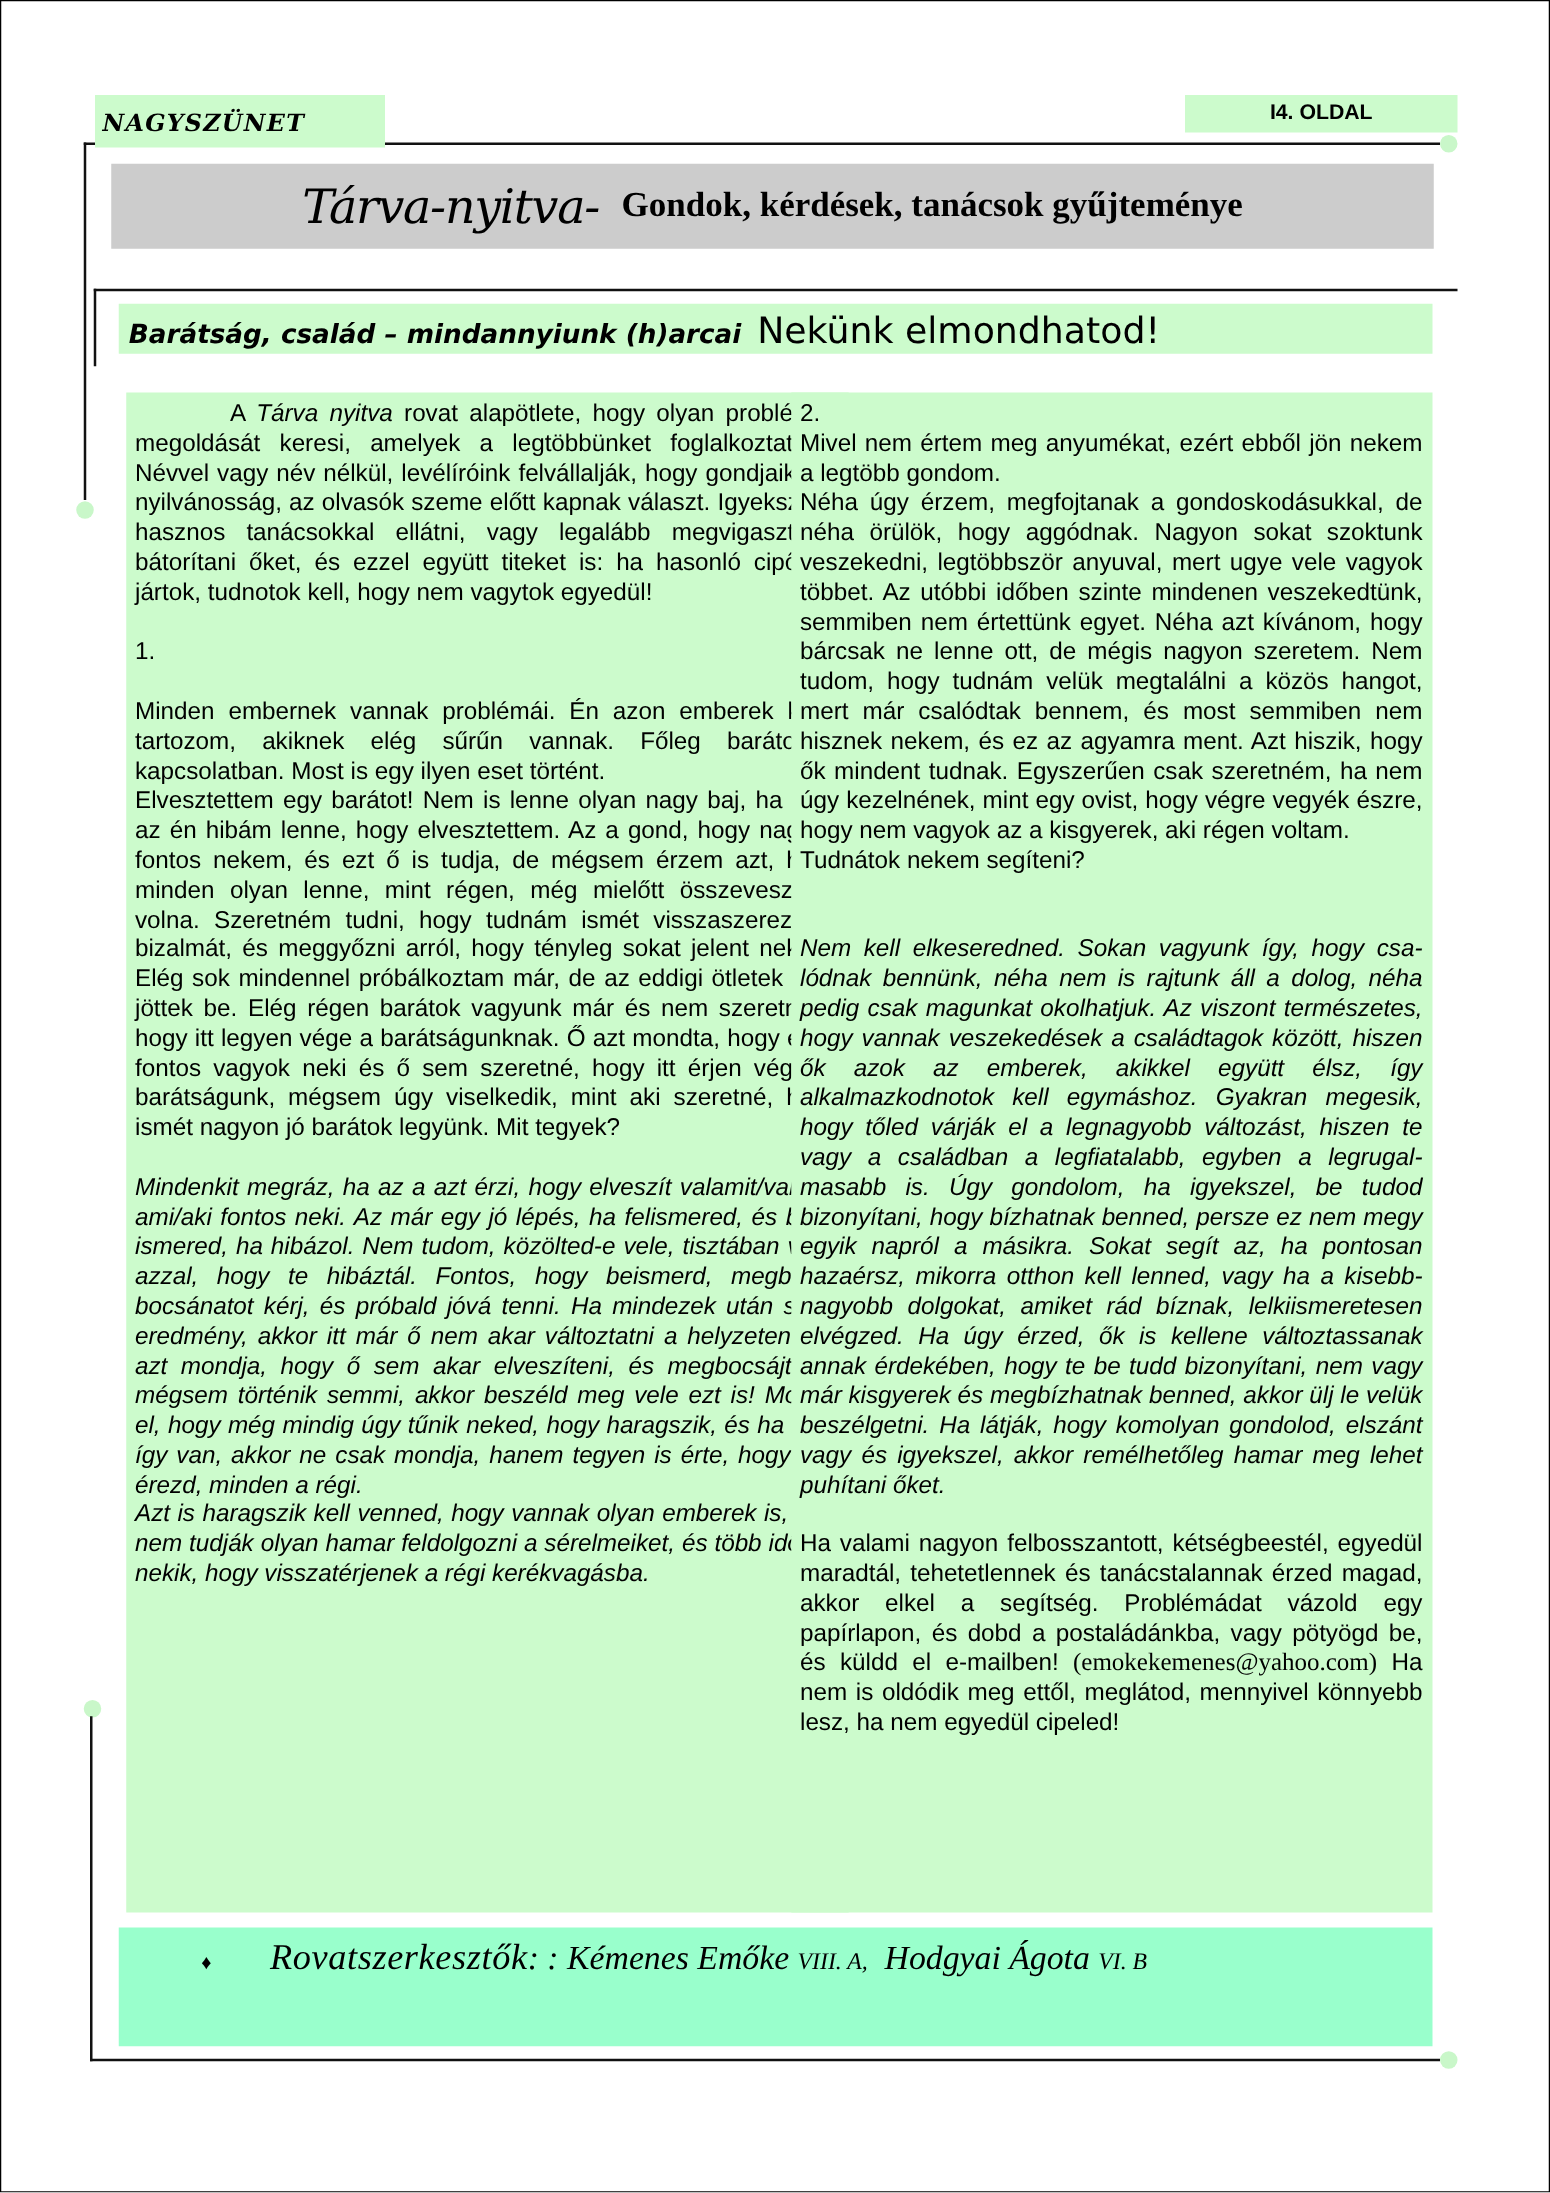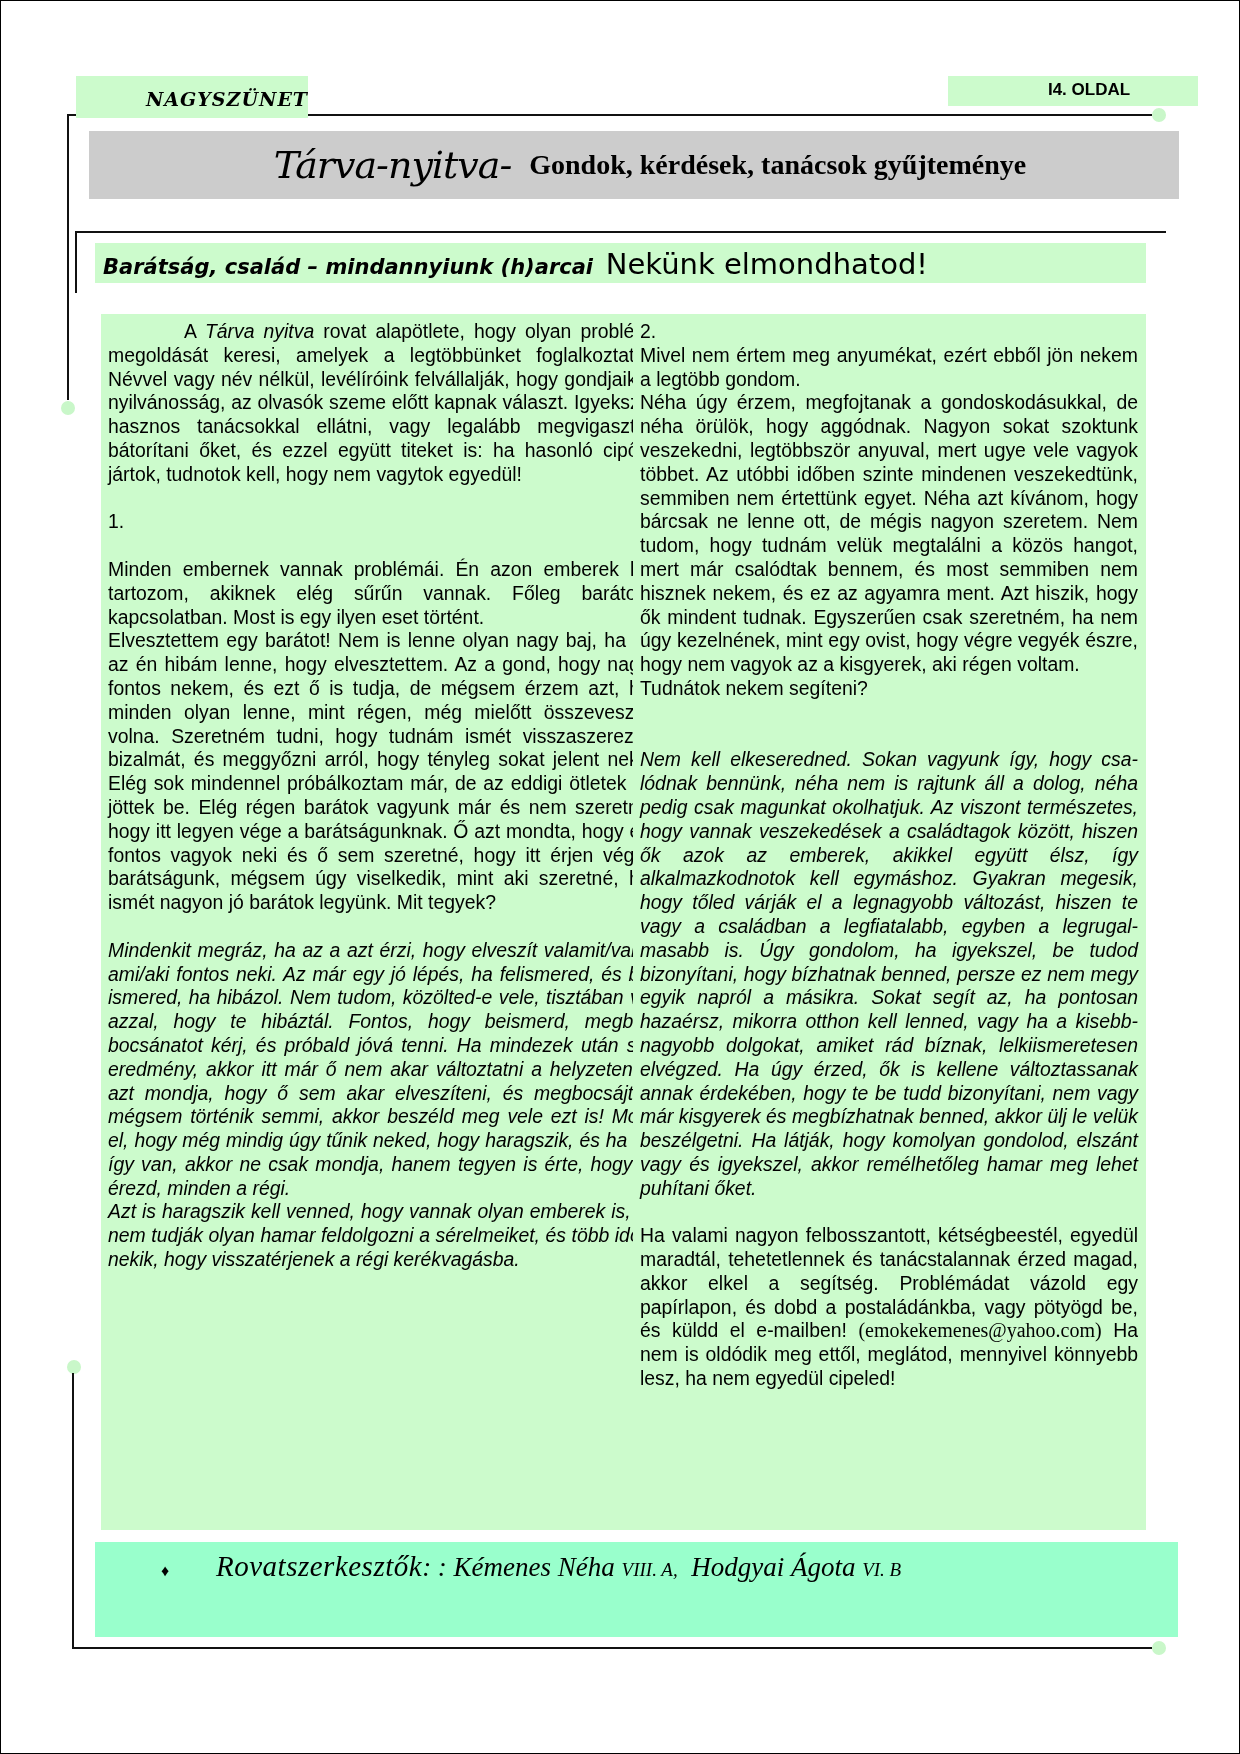--- a/index.html
+++ b/index.html
@@ -6,31 +6,31 @@
   body {
     width: 1240px; height: 1754px; position: relative; overflow: hidden;
     background: #ffffff;
     font-family: "Liberation Sans", sans-serif;
     color: #000;
   }
   .page-frame {
     position: absolute; left: 0; top: 0; width: 1238px; height: 1752px;
     border: 1px solid #000;
   }
-  .abs { position: absolute; padding-left: 32px; }
+  .abs { position: absolute; }
   .hline { position: absolute; height: 2px; background: #111; }
   .vline { position: absolute; width: 2px; background: #111; }
   .dot { position: absolute; width: 14px; height: 14px; border-radius: 50%; background: #c9f7c9; }
 
   .masthead {
     left: 76px; top: 76px; width: 232px; height: 42px;
     background: #ccfbcc;
     font-family: "DejaVu Serif", serif; font-weight: bold; font-style: italic;
     font-size: 19px; letter-spacing: 1px;
-    line-height: 46px; padding-left: 6px; box-sizing: border-box; text-align: right;
+    line-height: 46px; padding-left: 6px; box-sizing: border-box;
   }
   .page-no {
     left: 948px; top: 76px; width: 218px; height: 30px;
     background: #ccfbcc;
     font-family: "Liberation Sans", sans-serif; font-weight: bold;
     font-size: 17px; text-align: center; line-height: 28px;
   }
   .title-box {
     left: 89px; top: 131px; width: 1058px; height: 68px;
     background: #cccccc;
@@ -139,15 +139,15 @@
   <p>Tudnátok nekem segíteni?</p>
   <div class="gap2"></div>
   <p class="it">Nem kell elkeseredned. Sokan vagyunk így, hogy csa­lódnak bennünk, néha nem is rajtunk áll a dolog, néha pedig csak magunkat okolhatjuk. Az viszont természe­tes, hogy vannak veszekedések a családtagok között, hiszen ők azok az emberek, akikkel együtt élsz, így alkalmazkodnotok kell egymáshoz. Gyakran megesik, hogy tőled várják el a legnagyobb változást, hiszen te vagy a családban a legfiatalabb, egyben a legrugal­masabb is. Úgy gondolom, ha igyekszel, be tudod bizonyítani, hogy bízhatnak benned, persze ez nem megy egyik napról a másikra. Sokat segít az, ha pon­tosan hazaérsz, mikorra otthon kell lenned, vagy ha a kisebb-nagyobb dolgokat, amiket rád bíznak, lelkiis­meretesen elvégzed. Ha úgy érzed, ők is kellene vál­toztassanak annak érdekében, hogy te be tudd bizo­nyítani, nem vagy már kisgyerek és megbízhatnak benned, akkor ülj le velük beszélgetni. Ha látják, hogy komolyan gondolod, elszánt vagy és igyekszel, akkor remélhetőleg hamar meg lehet puhítani őket.</p>
   <div class="gap"></div>
   <p><span>Ha valami nagyon felbosszantott, kétségbeestél, egyedül maradtál, tehetetlennek és tanácstalannak érzed magad, akkor elkel a segítség. Problémádat vázold egy papírlapon, és dobd a postaládánkba, vagy pötyögd be, és küldd el e-mailben! </span><span class="mail">(emokekemenes@yahoo.com)</span><span> Ha nem is oldódik meg ettől, meglátod, mennyivel könnyebb lesz, ha nem egyedül cipeled!</span></p>
 </div>
 
 <div class="abs footer">
   <span class="footer-bullet">♦</span>
   <div class="footer-text">
-    <span class="lab">Rovatszerkesztők</span><span class="nm">: : </span><span class="nm">Kémenes Néha </span><span class="cls">VIII. A,</span><span class="nm" style="white-space:pre;">  Hodgyai Ágota </span><span class="cls">VI. B</span>
+    <span class="lab">Rovatszerkesztők</span><span class="nm">: : </span><span class="nm">Kémenes Emőke </span><span class="cls">VIII. A,</span><span class="nm" style="white-space:pre;">  Hodgyai Ágota </span><span class="cls">VI. B</span>
   </div>
 </div>
 
 </body></html>

